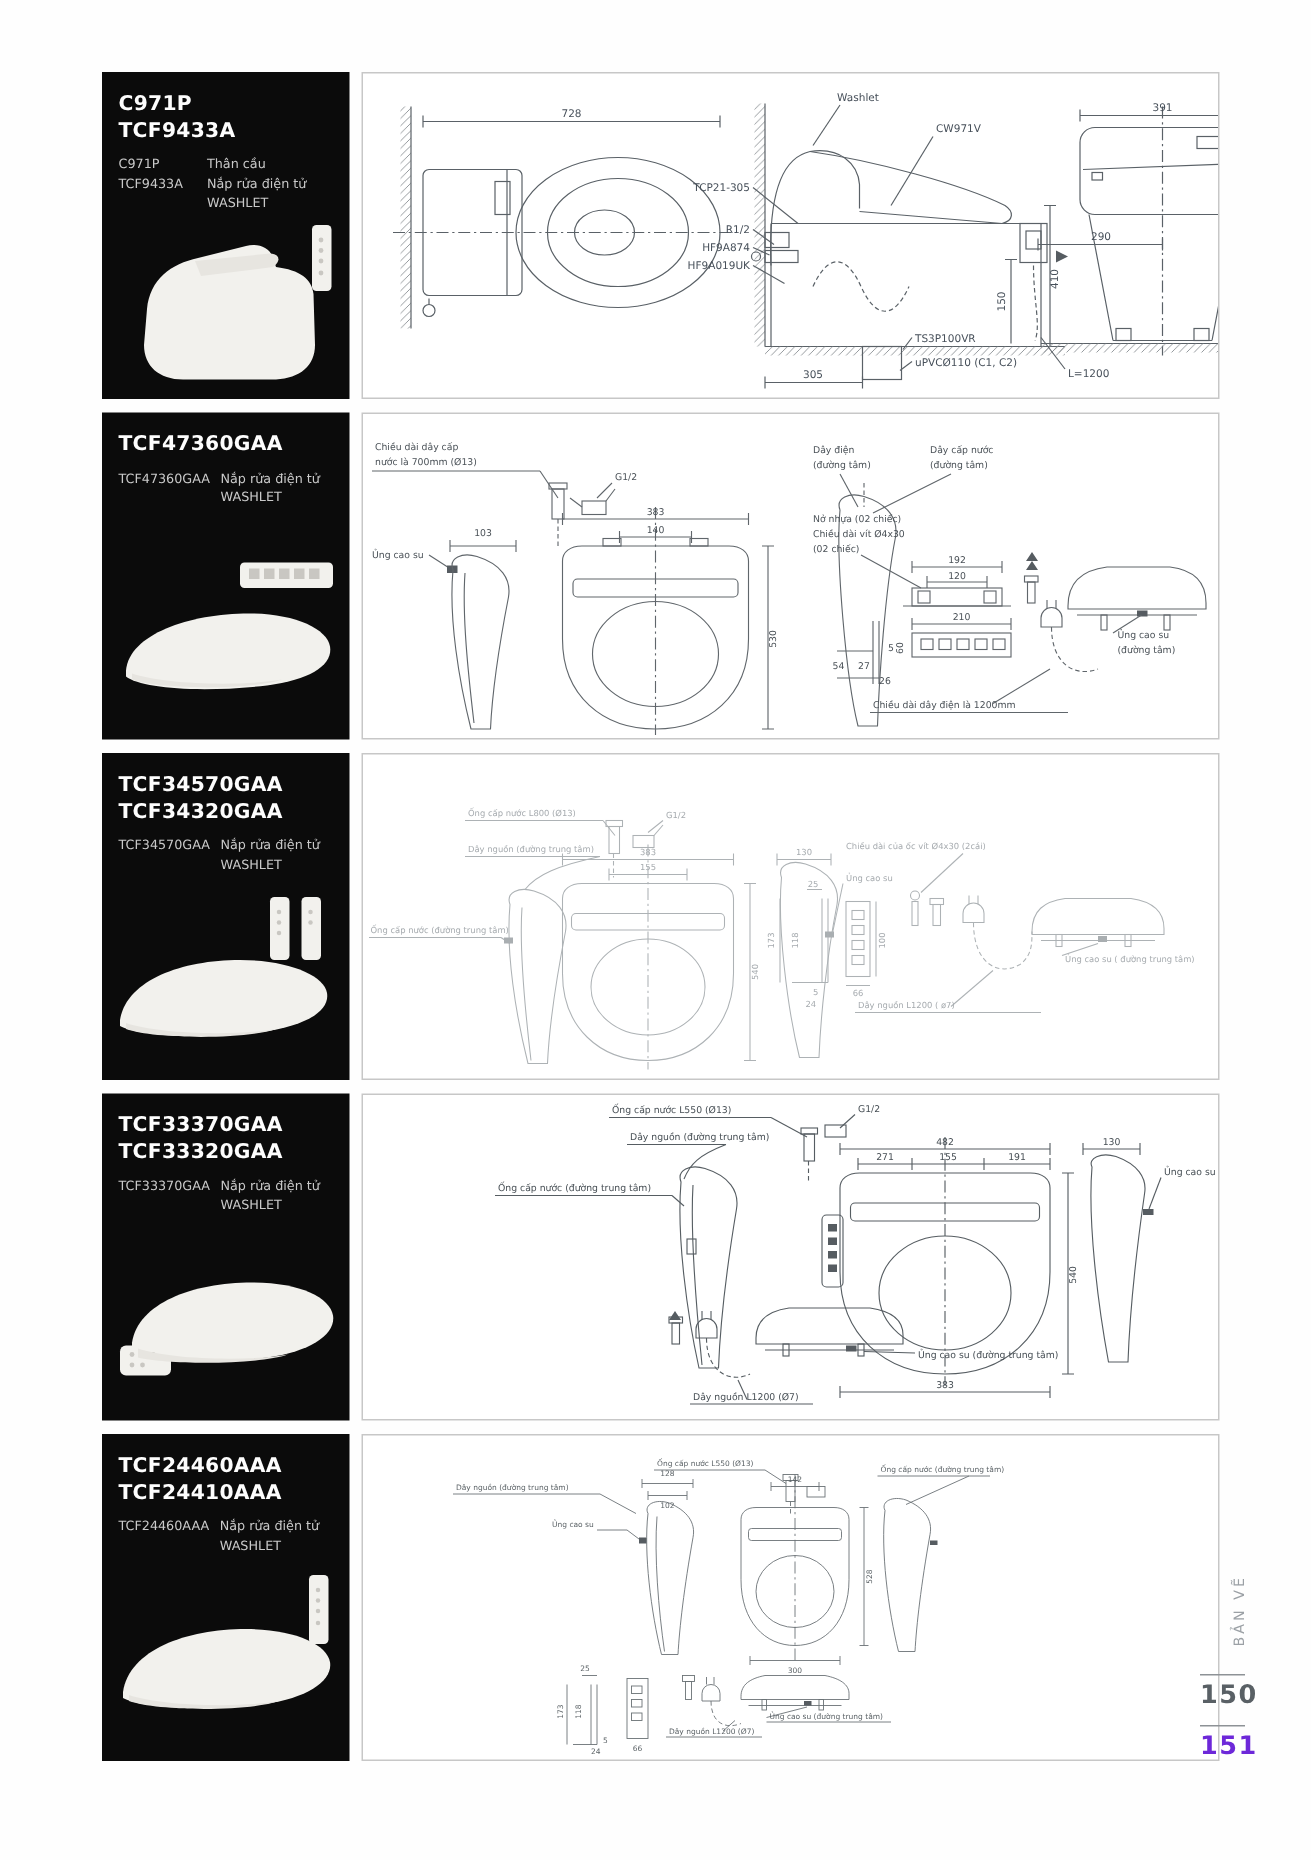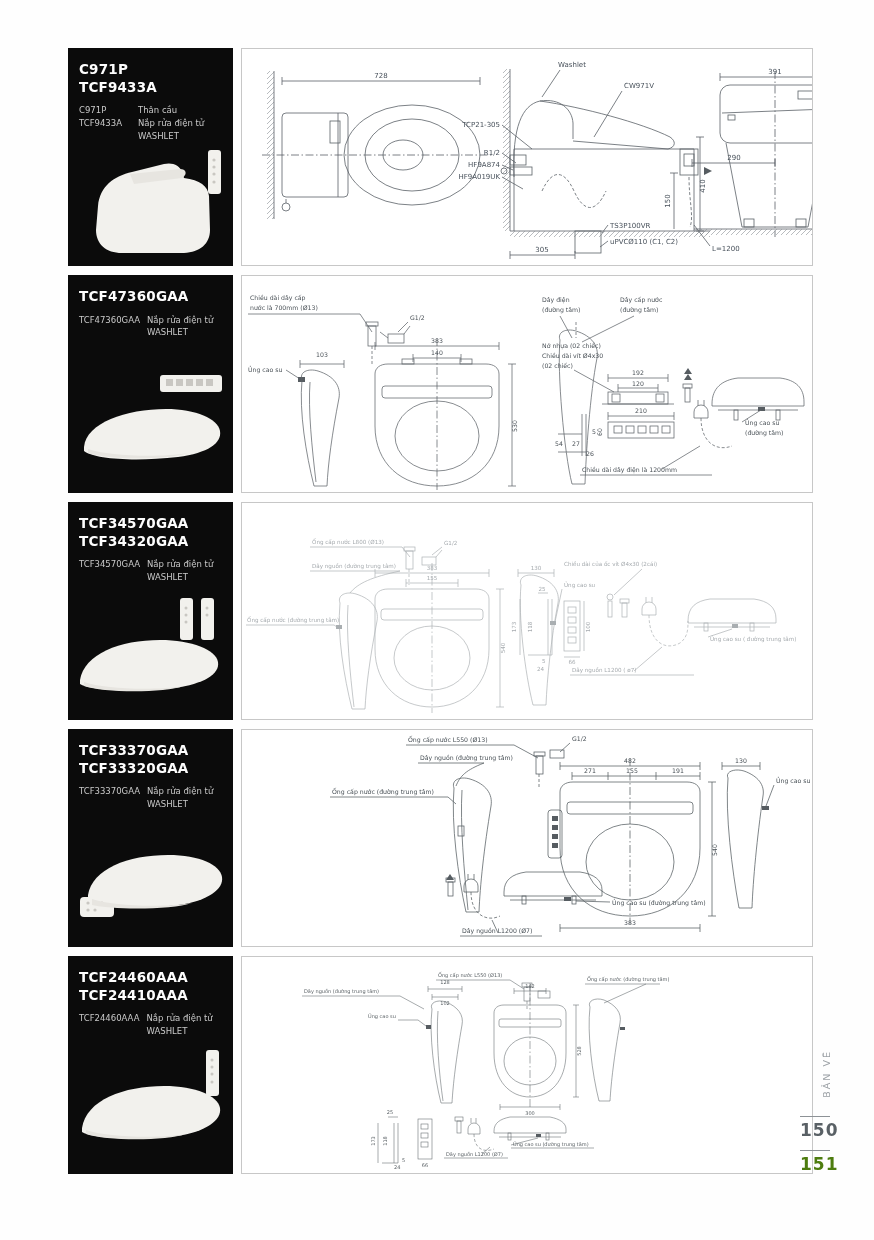--- a/index.html
+++ b/index.html
@@ -31,21 +31,21 @@
   .fillml{fill:#a9aeb1 !important;stroke:none !important;}
   
   .art .white{fill:#f2f1ed;stroke:none;}
   .art .white2{fill:#e7e5e0;stroke:none;}
   .art .btn{fill:#c9c7c2;stroke:none;}
   
   .side-label{position:absolute;right:42px;top:1050px;writing-mode:vertical-rl;transform:rotate(180deg);color:#9ba0a5;font-size:9.5px;letter-spacing:2px;}
   .pagenums{position:absolute;right:26px;top:1116px;width:48px;}
   .pn-line{border:none;border-top:1.4px solid #8d9296;width:30px;margin:0 0 3px 0;}
   .pn{font-size:17px;font-weight:bold;color:#596065;letter-spacing:1px;margin-bottom:10px;}
-  .pn.next{color:#4d7c0f;}
+  .pn.next{color:#6d28d9;}
 </style>
 </head>
 <body>
 
 <div class="page">
 <div class="rows">
 
   <section class="row">
     <aside class="panel">
       <div class="titles">

